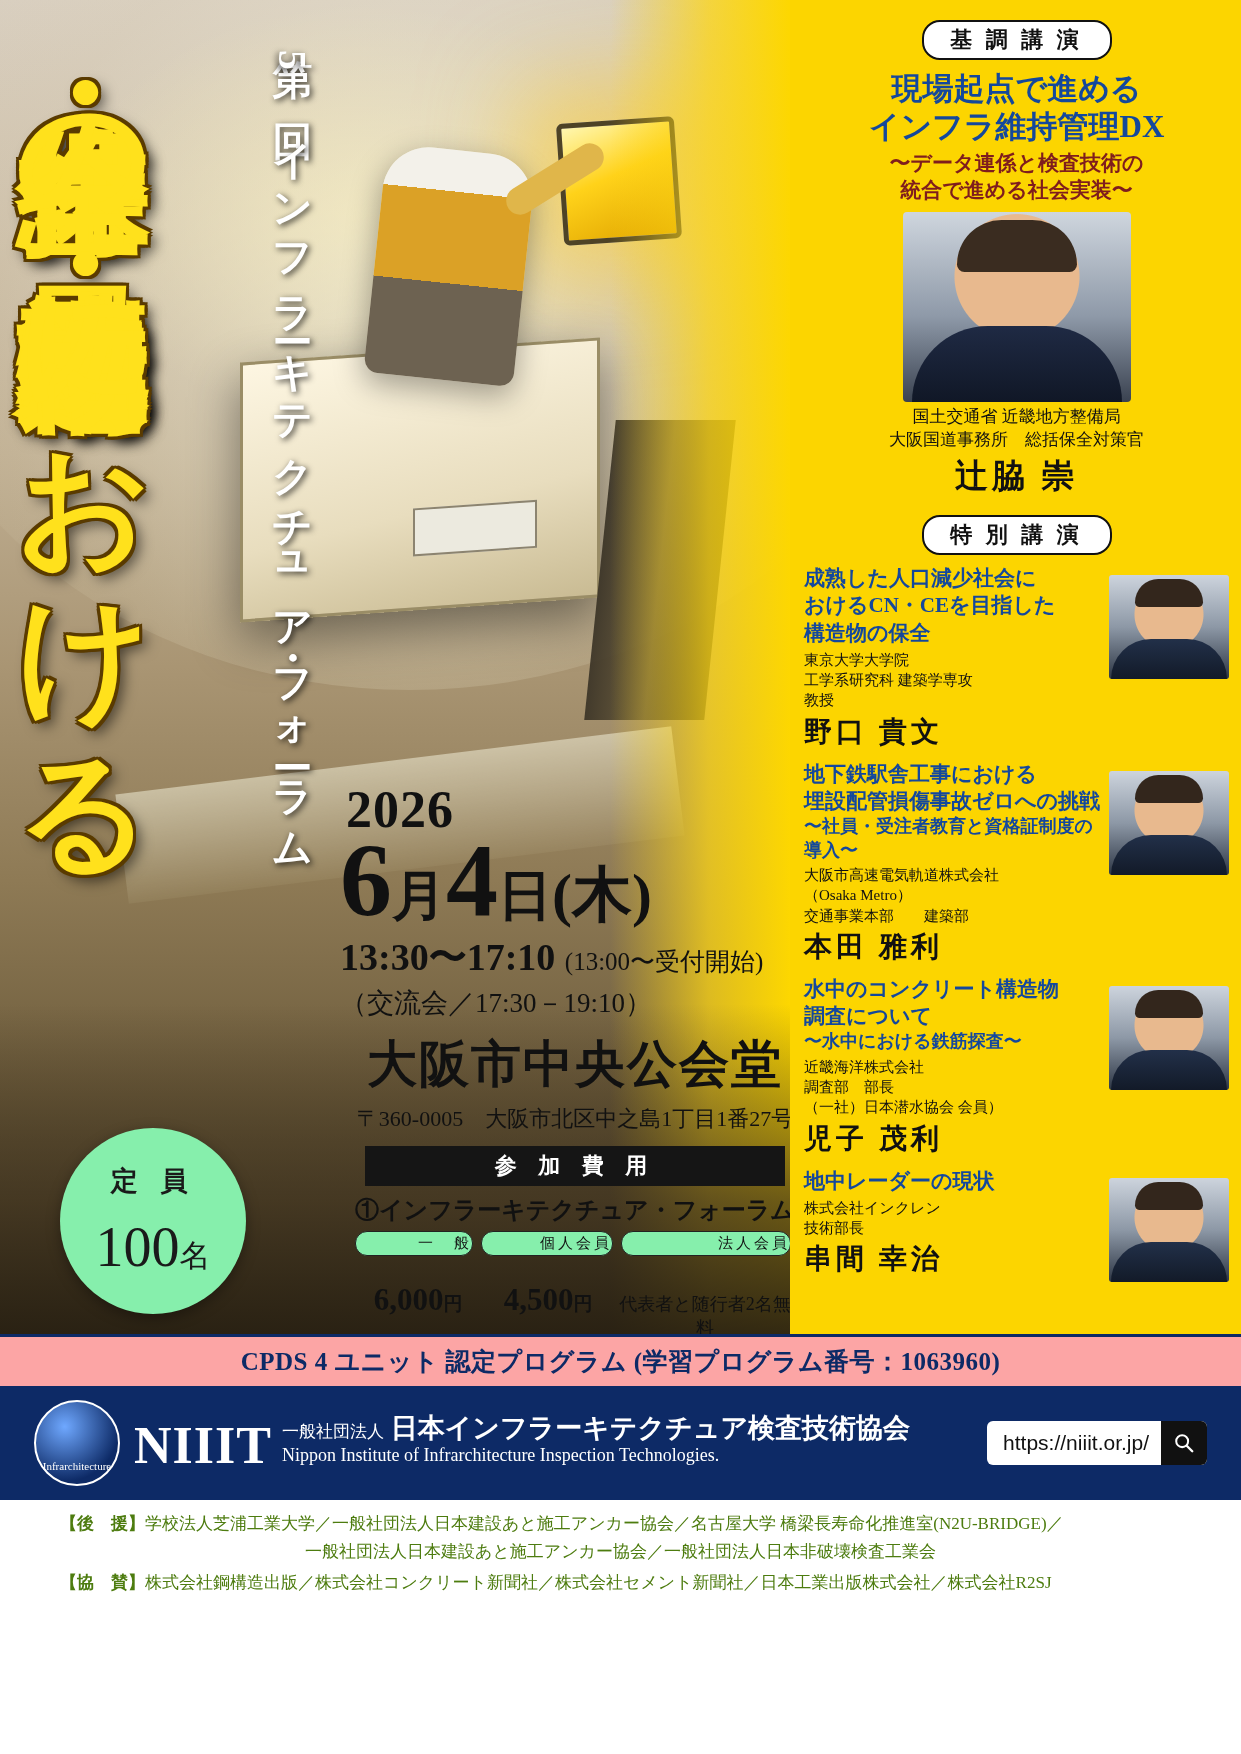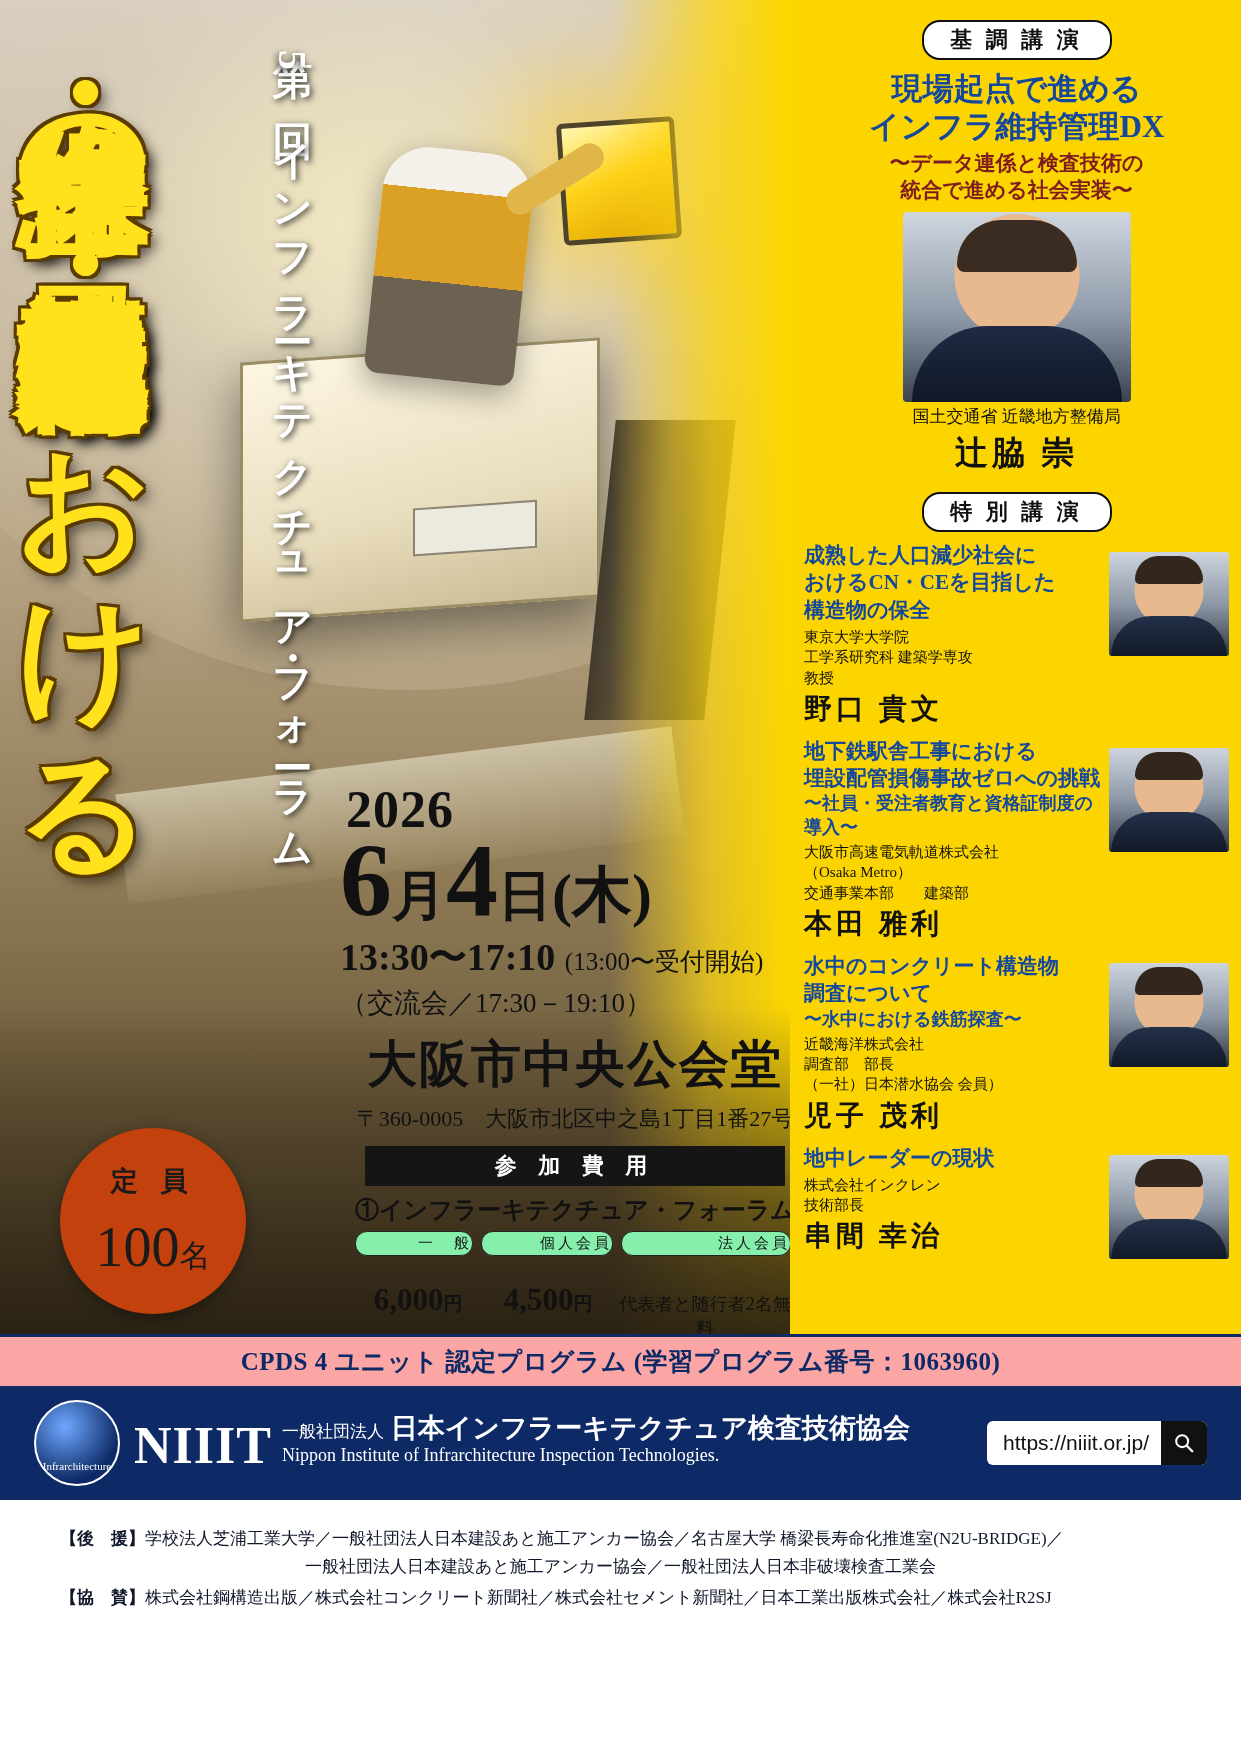--- a/index.html
+++ b/index.html
@@ -98,21 +98,21 @@
     font-family: "Liberation Serif", serif;
     font-weight: bold; font-size: 40px; color: #ffffff;
     letter-spacing: 6px;
     text-shadow: 2px 2px 6px rgba(0,0,0,0.8);
   }
 
   
   .capacity {
     position: absolute; left: 60px; top: 1128px;
     width: 186px; height: 186px; border-radius: 50%;
-    background: #c2410c;
+    background: #86efac;
     display: flex; flex-direction: column; align-items: center; justify-content: center;
     font-family: "Liberation Serif", serif; color: #1a1a1a;
     box-shadow: 0 4px 14px rgba(0,0,0,0.35);
   }
   .capacity .cap-label { font-size: 27px; letter-spacing: 8px; font-weight: bold; }
   .capacity .cap-num { font-size: 56px; font-weight: normal; margin-top: 16px;}
   .capacity .cap-num small { font-size: 31px; }
 
   
   .info {
@@ -269,22 +269,22 @@
   }
   .url-box .u { color: #111; font-size: 21px; font-family: "Liberation Sans", sans-serif; }
   .url-box .btn {
     margin-left: 12px; width: 46px; height: 44px; background: #111;
     border-radius: 0 6px 6px 0; display: flex; align-items: center; justify-content: center;
   }
 
   
   .credits {
     position: absolute; left: 0; top: 1500px; width: 1241px; height: 254px;
-    background: #fff; padding: 26px 60px 0 60px;
-    font-size: 17px; line-height: 1.55; color: #0f172a;
+    background: #fff; padding: 11px 60px 0 60px;
+    font-size: 17px; line-height: 1.55; color: #4d7c0f;
     font-family: "Liberation Serif", serif;
   }
   .credits .row { display: flex; margin-bottom: 2px; }
   .credits .tag { font-weight: bold; white-space: nowrap; }
   .credits .body { }
   .credits .center { text-align: center; }
 </style>
 </head>
 <body>
 
@@ -369,20 +369,21 @@
       <div>現場起点で進める</div>
       <div>インフラ維持管理DX</div>
     </div>
     <div class="kv-sub">
       <div>〜データ連係と検査技術の</div>
       <div>統合で進める社会実装〜</div>
     </div>
     <div class="kv-photo"></div>
     <div class="spk-org">
       <div>国土交通省 近畿地方整備局</div>
+      <div>大阪国道事務所　総括保全対策官</div>
     </div>
     <div class="spk-name">辻脇 崇</div>
 
     <div class="pill" style="margin-top:16px;">特 別 講 演</div>
 
     <div class="sp-item">
       <div class="sp-photo"></div>
       <div class="sp-title">
         <div>成熟した人口減少社会に</div>
         <div>おけるCN・CEを目指した</div>

